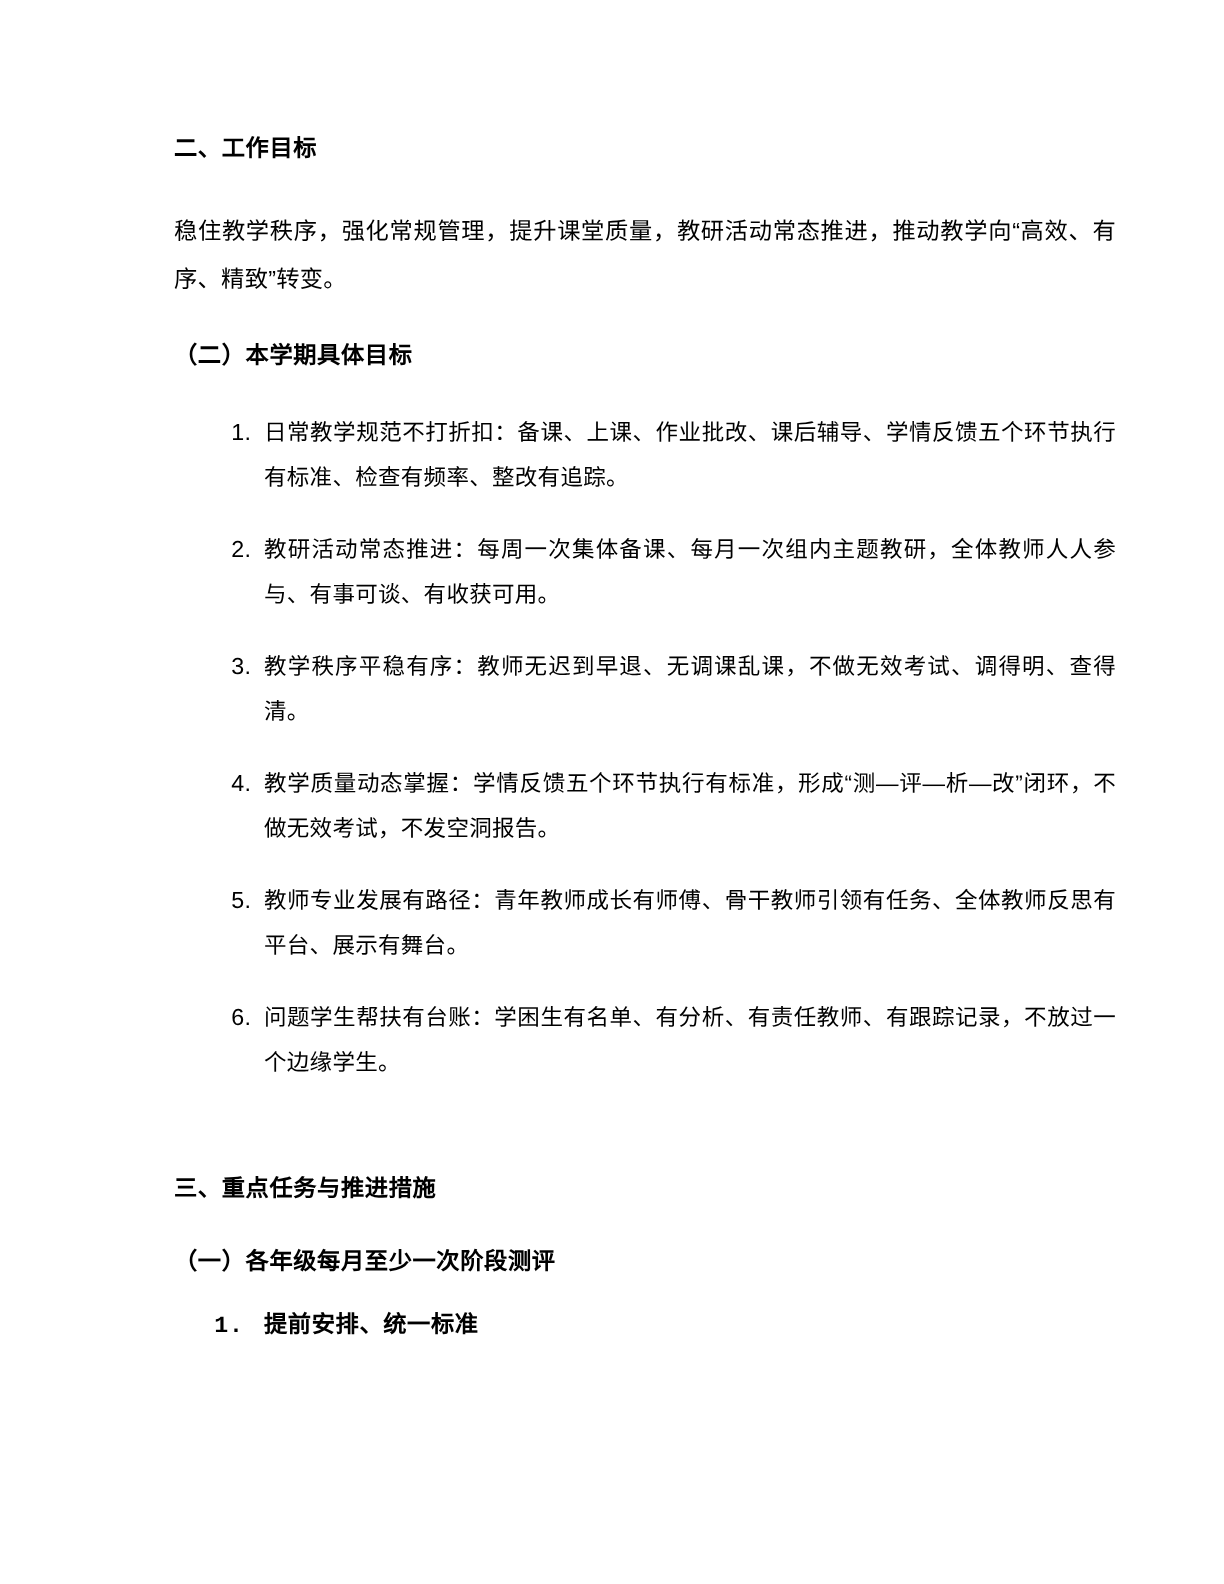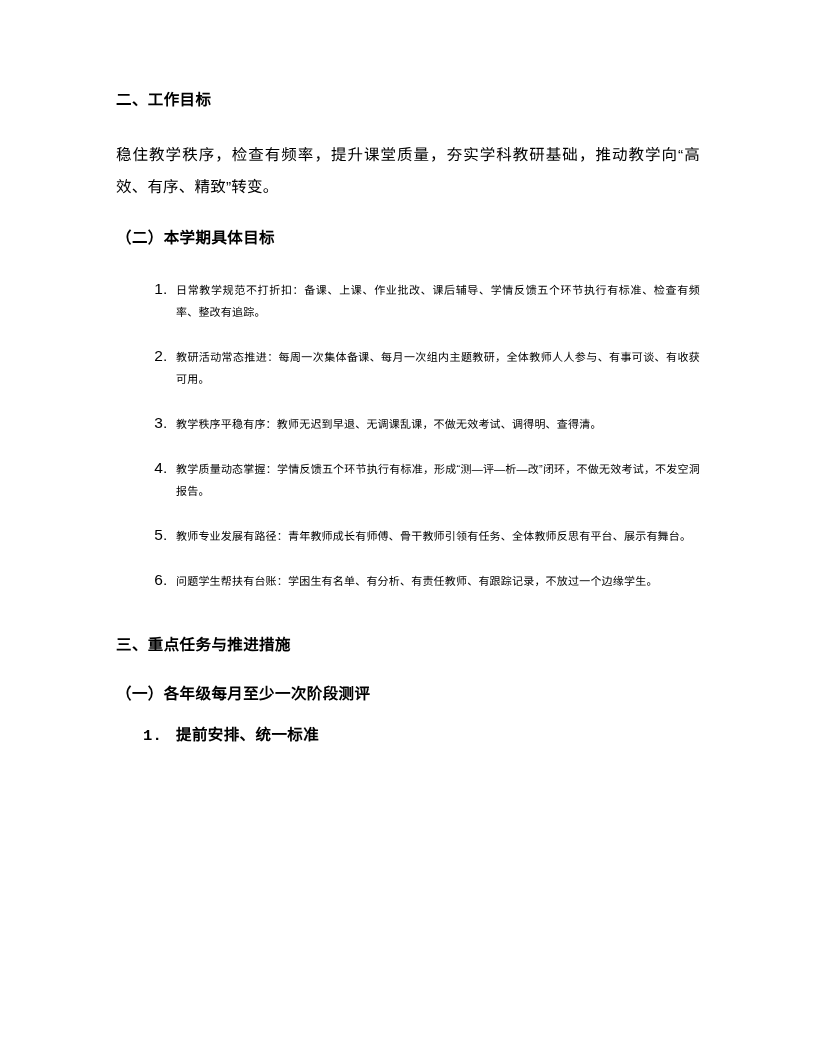--- a/index.html
+++ b/index.html
@@ -12,21 +12,21 @@
     height: 1056px;
     font-family: "Liberation Sans", "DejaVu Sans", sans-serif;
     color: #000000;
     -webkit-font-smoothing: antialiased;
   }
   .page {
     position: relative;
     width: 816px;
     height: 1056px;
     box-sizing: border-box;
-    padding: 88px 116px 60px 116px;
+    padding: 88px 72px 60px 116px;
   }
   .h2 {
     font-size: 15.5px;
     font-weight: bold;
     line-height: 1.6;
     margin: 0 0 26px 0;
     letter-spacing: 0.4px;
   }
   .h3 {
     font-size: 15.5px;
@@ -41,35 +41,35 @@
     margin: 0 0 24px 0;
     text-align: justify;
     letter-spacing: 0.2px;
   }
   ol.list {
     list-style: decimal;
     margin: 0 0 0 0;
     padding-left: 56px;
   }
   ol.list li {
-    font-size: 11px;
+    font-size: 15px;
     line-height: 2.0;
     margin-bottom: 17px;
     text-align: justify;
     letter-spacing: 0.2px;
     padding-left: 4px;
   }
   ol.list li::marker {
     font-size: 15.5px;
   }
   .section-gap {
     height: 14px;
   }
   .h2.section3 {
-    margin-top: 10px;
+    margin-top: 26px;
     margin-bottom: 24px;
   }
   .h3.sub1 {
     margin-bottom: 14px;
   }
   ol.bold-list {
     list-style: decimal;
     margin: 0;
     padding-left: 56px;
     font-family: Liberation Mono, monospace;
@@ -83,21 +83,21 @@
   }
 </style>
 </head>
 <body>
 
 <div class="page">
 
   <h2 class="h2">二、工作目标</h2>
 
 
-  <p class="para">稳住教学秩序，检查有频率，提升课堂质量，夯实学科教研基础，推动教学向“高效、有序、精致”转变。</p>
+  <p class="para">稳住教学秩序，强化常规管理，提升课堂质量，教研活动常态推进，推动教学向“高效、有序、精致”转变。</p>
 
   <h3 class="h3">（二）本学期具体目标</h3>
 
   <ol class="list">
     <li>日常教学规范不打折扣：备课、上课、作业批改、课后辅导、学情反馈五个环节执行有标准、检查有频率、整改有追踪。</li>
     <li>教研活动常态推进：每周一次集体备课、每月一次组内主题教研，全体教师人人参与、有事可谈、有收获可用。</li>
     <li>教学秩序平稳有序：教师无迟到早退、无调课乱课，不做无效考试、调得明、查得清。</li>
     <li>教学质量动态掌握：学情反馈五个环节执行有标准，形成“测—评—析—改”闭环，不做无效考试，不发空洞报告。</li>
     <li>教师专业发展有路径：青年教师成长有师傅、骨干教师引领有任务、全体教师反思有平台、展示有舞台。</li>
     <li>问题学生帮扶有台账：学困生有名单、有分析、有责任教师、有跟踪记录，不放过一个边缘学生。</li>

